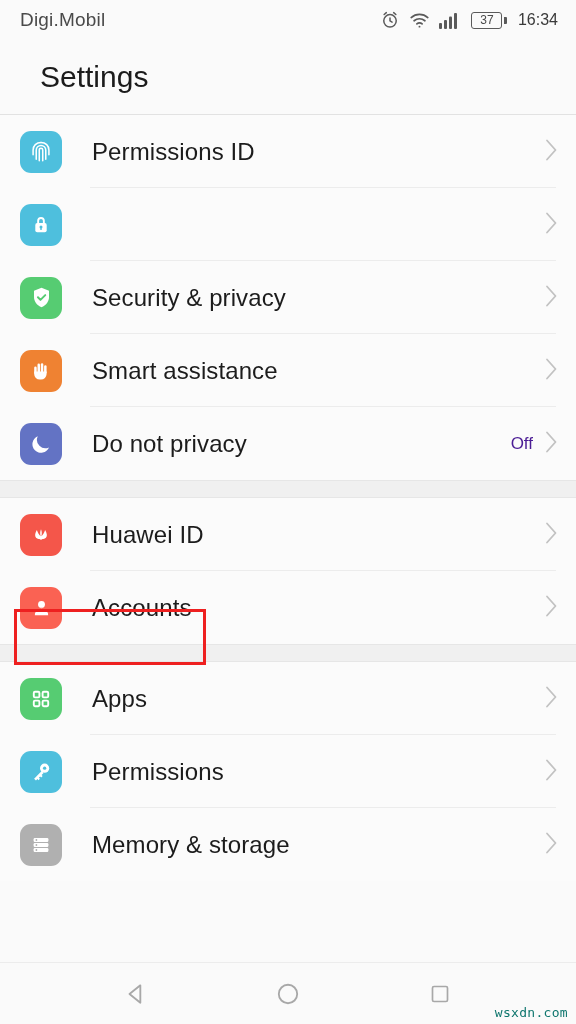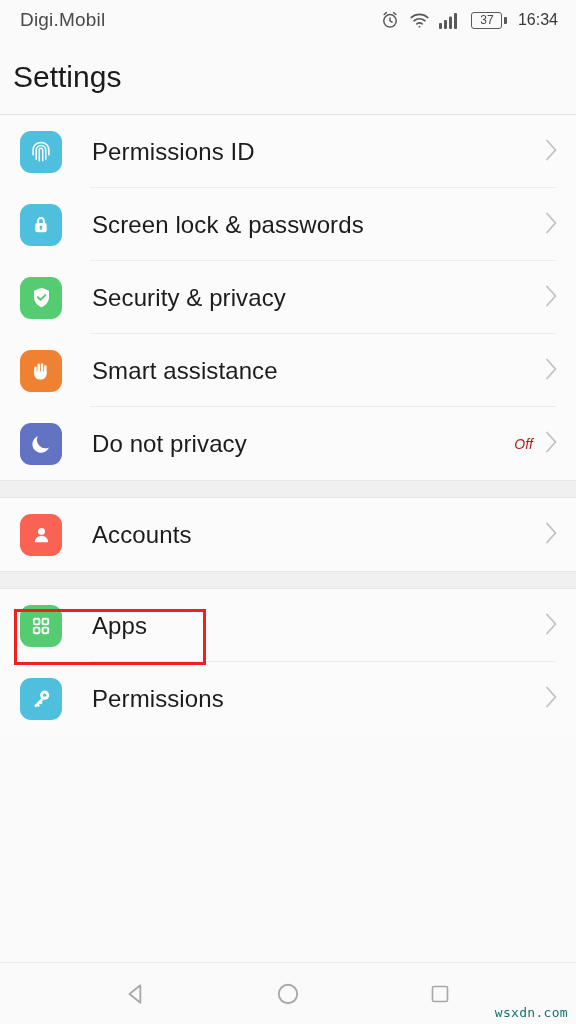--- a/index.html
+++ b/index.html
@@ -22,42 +22,42 @@
   .battery { position:relative; display:flex; align-items:center; }
   .battery-body {
     width:31px; height:17px; border:1.6px solid #5a5a5a; border-radius:3px;
     display:flex; align-items:center; justify-content:center;
   }
   .battery-num { font-size:12px; color:#4a4a4a; line-height:1; }
   .battery-cap { width:3px; height:7px; background:#5a5a5a; margin-left:1.5px; border-radius:0 1px 1px 0; }
   .clock { font-size:16px; color:#3a3a3a; margin-left:2px; }
 
   
-  .titlebar { height:74px; display:flex; align-items:center; padding-left:13px; background:#fafafa; }
+  .titlebar { height:74px; display:flex; align-items:center; padding-left:40px; background:#fafafa; }
   .title { font-size:30px; color:#1b1b1b; font-weight:400; }
   .title-rule { height:1px; background:#e2e2e2; }
 
   
   .gap { height:18px; background:#f0f0f0; border-top:1px solid #e6e6e6; border-bottom:1px solid #e6e6e6; }
   .section { background:#fbfbfb; }
 
   .row { position:relative; display:flex; align-items:center; height:73px; padding:0 18px 0 20px; background:#fbfbfb; }
   .row .divider {
     position:absolute; left:90px; right:20px; bottom:0; height:1px; background:#ececec;
   }
   .row:last-child .divider { display:none; }
 
   .icon {
     width:42px; height:42px; border-radius:11px;
     display:flex; align-items:center; justify-content:center; flex:0 0 42px;
   }
   .icon svg { display:block; }
   .label { margin-left:30px; font-size:24px; color:#1c1c1c; letter-spacing:.1px; }
   .row-right { margin-left:auto; display:flex; align-items:center; gap:12px; }
-  .value { font-size:14px; color:#b91c1c;font-style:italic; }
+  .value { font-size:17px; color:#4c1d95; }
   .chev { width:13px; height:22px; }
 
   
   .annot {
     position:absolute; left:14px; top:609px; width:192px; height:56px;
     border:3px solid #ee2020; pointer-events:none; z-index:5;
   }
 
   
   .navbar {
@@ -138,21 +138,20 @@
         </div>
         <div class="row">
           <span class="icon" style="background:#4ebfdd">
             <svg width="24" height="24" viewBox="0 0 24 24" fill="white">
       <path d="M8.2 10V7.8a3.8 3.8 0 0 1 7.6 0V10h-1.9V7.8a1.9 1.9 0 1 0-3.8 0V10z"></path>
       <rect x="6.3" y="10" width="11.4" height="9.2" rx="1.9"></rect>
       <circle cx="12" cy="14" r="1.5" fill="#4ebfdd"></circle>
               <rect x="11.3" y="14" width="1.4" height="3" fill="#4ebfdd"></rect>
             </svg>
           </span>
-          <span class="label">Screen lock &amp; passwords</span>
           <span class="row-right">
             <span><svg class="chev" viewBox="0 0 12 22" fill="none" stroke="#c2c2c2" stroke-width="1.8" stroke-linecap="round" stroke-linejoin="round">
                 <path d="M1.5 1.5 10 11l-8.5 9.5"></path>
               </svg></span>
           </span>
           <span class="divider"></span>
         </div>
         <div class="row">
           <span class="icon" style="background:#56cc72">
             <svg width="25" height="25" viewBox="0 0 24 24" fill="white">
@@ -197,20 +196,34 @@
             <span class="value">Off</span>
             <span><svg class="chev" viewBox="0 0 12 22" fill="none" stroke="#c2c2c2" stroke-width="1.8" stroke-linecap="round" stroke-linejoin="round">
                 <path d="M1.5 1.5 10 11l-8.5 9.5"></path>
               </svg></span>
           </span>
         </div>
       </div>
       <div class="gap"></div>
       <div class="section">
         <div class="row">
+          <span class="icon" style="background:#f4564a">
+            <svg width="26" height="26" viewBox="0 0 24 24" fill="white">
+      <path d="M12 6.6c-.9 2.1-1 4.4-.3 6.6-1.6-1.6-2.8-3.6-3.5-5.8-.9 1.4-1.5 3-1.6 4.7-.1 2 1.3 3.4 3.2 3.6 1 .1 1.6.3 2.2.9.6-.6 1.2-.8 2.2-.9 1.9-.2 3.3-1.6 3.2-3.6-.1-1.7-.7-3.3-1.6-4.7-.7 2.2-1.9 4.2-3.5 5.8.7-2.2.6-4.5-.3-6.6z"></path>
+            </svg>
+          </span>
+          <span class="label">Huawei ID</span>
+          <span class="row-right">
+            <span><svg class="chev" viewBox="0 0 12 22" fill="none" stroke="#c2c2c2" stroke-width="1.8" stroke-linecap="round" stroke-linejoin="round">
+                <path d="M1.5 1.5 10 11l-8.5 9.5"></path>
+              </svg></span>
+          </span>
+          <span class="divider"></span>
+        </div>
+        <div class="row">
           <span class="icon" style="background:#fa6253">
             <svg width="25" height="25" viewBox="0 0 24 24" fill="white">
       <circle cx="12" cy="9" r="3.3"></circle>
               <path d="M5.6 19.5a6.4 6.4 0 0 1 12.8 0z"></path>
             </svg>
           </span>
           <span class="label">Accounts</span>
           <span class="row-right">
             <span><svg class="chev" viewBox="0 0 12 22" fill="none" stroke="#c2c2c2" stroke-width="1.8" stroke-linecap="round" stroke-linejoin="round">
                 <path d="M1.5 1.5 10 11l-8.5 9.5"></path>
@@ -247,20 +260,38 @@
             </svg>
           </span>
           <span class="label">Permissions</span>
           <span class="row-right">
             <span><svg class="chev" viewBox="0 0 12 22" fill="none" stroke="#c2c2c2" stroke-width="1.8" stroke-linecap="round" stroke-linejoin="round">
                 <path d="M1.5 1.5 10 11l-8.5 9.5"></path>
               </svg></span>
           </span>
           <span class="divider"></span>
         </div>
+        <div class="row">
+          <span class="icon" style="background:#b0b0b0">
+            <svg width="24" height="24" viewBox="0 0 24 24" fill="white">
+      <rect x="4.6" y="5" width="14.8" height="4" rx="1.2"></rect>
+      <rect x="4.6" y="10" width="14.8" height="4" rx="1.2"></rect>
+      <rect x="4.6" y="15" width="14.8" height="4" rx="1.2"></rect>
+      <circle cx="7.4" cy="7" r=".9" fill="#b0b0b0"></circle>
+              <circle cx="7.4" cy="12" r=".9" fill="#b0b0b0"></circle>
+              <circle cx="7.4" cy="17" r=".9" fill="#b0b0b0"></circle>
+            </svg>
+          </span>
+          <span class="label">Memory &amp; storage</span>
+          <span class="row-right">
+            <span><svg class="chev" viewBox="0 0 12 22" fill="none" stroke="#c2c2c2" stroke-width="1.8" stroke-linecap="round" stroke-linejoin="round">
+                <path d="M1.5 1.5 10 11l-8.5 9.5"></path>
+              </svg></span>
+          </span>
+        </div>
       </div>
     </div>
 
   <div class="annot" style="border-color: rgb(238, 32, 32);"></div>
 
   <div class="navbar">
     <div class="navbtn">
       <svg width="26" height="26" viewBox="0 0 24 24" fill="none" stroke="#a8a8a8" stroke-width="1.7" stroke-linejoin="round">
         <path d="M16 4 6 12l10 8z"></path>
       </svg>

